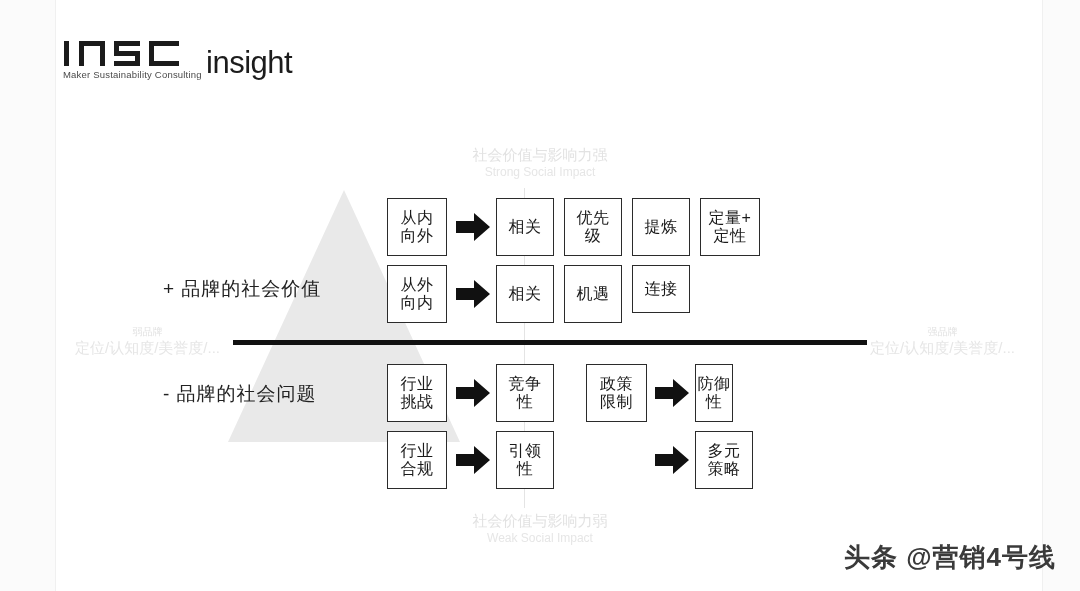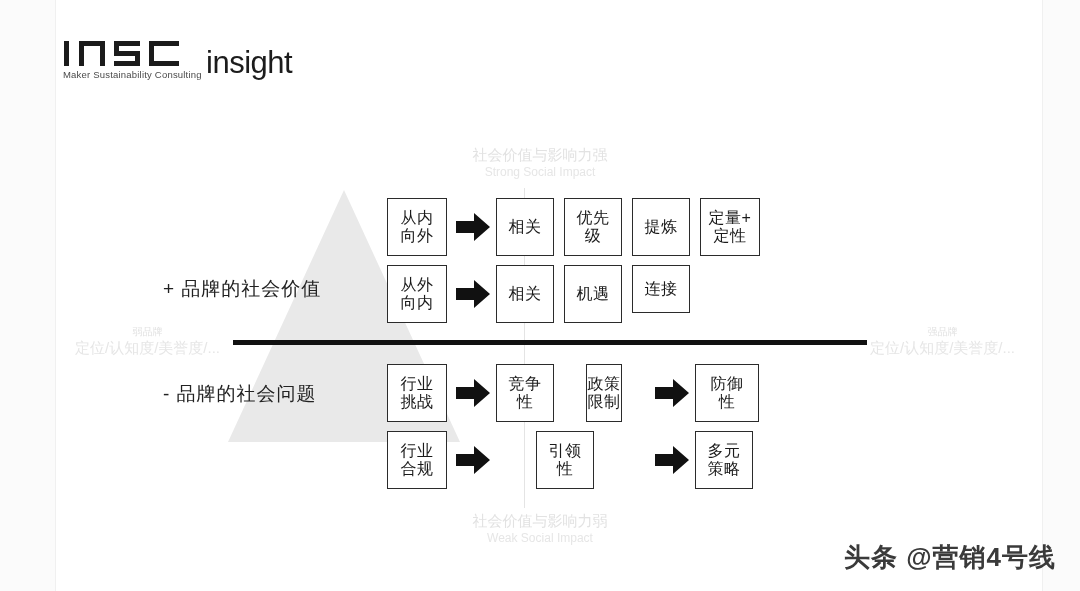--- a/index.html
+++ b/index.html
@@ -306,50 +306,50 @@
     <svg width="34" height="30" viewBox="0 0 34 30">
         <polygon points="0,9 18,9 18,1 34,15 18,29 18,21 0,21" fill="#111111"></polygon>
       </svg>
   </div>
   <div class="box" style="left:496px; top:364px; width:58px; height:58px;">
     <div>
       <span>竞争</span>
       <span>性</span>
     </div>
   </div>
-  <div class="box" style="left:586px; top:364px; width:36px; height:58px;">
+  <div class="box" style="left:586px; top:364px; width:61px; height:58px;">
     <div>
       <span>政策</span>
       <span>限制</span>
     </div>
   </div>
   <div class="arrow" style="left:655px; top:378px;">
     <svg width="34" height="30" viewBox="0 0 34 30">
         <polygon points="0,9 18,9 18,1 34,15 18,29 18,21 0,21" fill="#111111"></polygon>
       </svg>
   </div>
-  <div class="box" style="left:695px; top:364px; width:64px; height:58px;">
+  <div class="box" style="left:695px; top:364px; width:38px; height:58px;">
     <div>
       <span>防御</span>
       <span>性</span>
     </div>
   </div>
 
   <div class="box" style="left:387px; top:431px; width:60px; height:58px;">
     <div>
       <span>行业</span>
       <span>合规</span>
     </div>
   </div>
   <div class="arrow" style="left:456px; top:445px;">
     <svg width="34" height="30" viewBox="0 0 34 30">
         <polygon points="0,9 18,9 18,1 34,15 18,29 18,21 0,21" fill="#111111"></polygon>
       </svg>
   </div>
-  <div class="box" style="left:496px; top:431px; width:58px; height:58px;margin-left:40px;">
+  <div class="box" style="left:496px; top:431px; width:58px; height:58px;">
     <div>
       <span>引领</span>
       <span>性</span>
     </div>
   </div>
   <div class="arrow" style="left:655px; top:445px;">
     <svg width="34" height="30" viewBox="0 0 34 30">
         <polygon points="0,9 18,9 18,1 34,15 18,29 18,21 0,21" fill="#111111"></polygon>
       </svg>
   </div>

